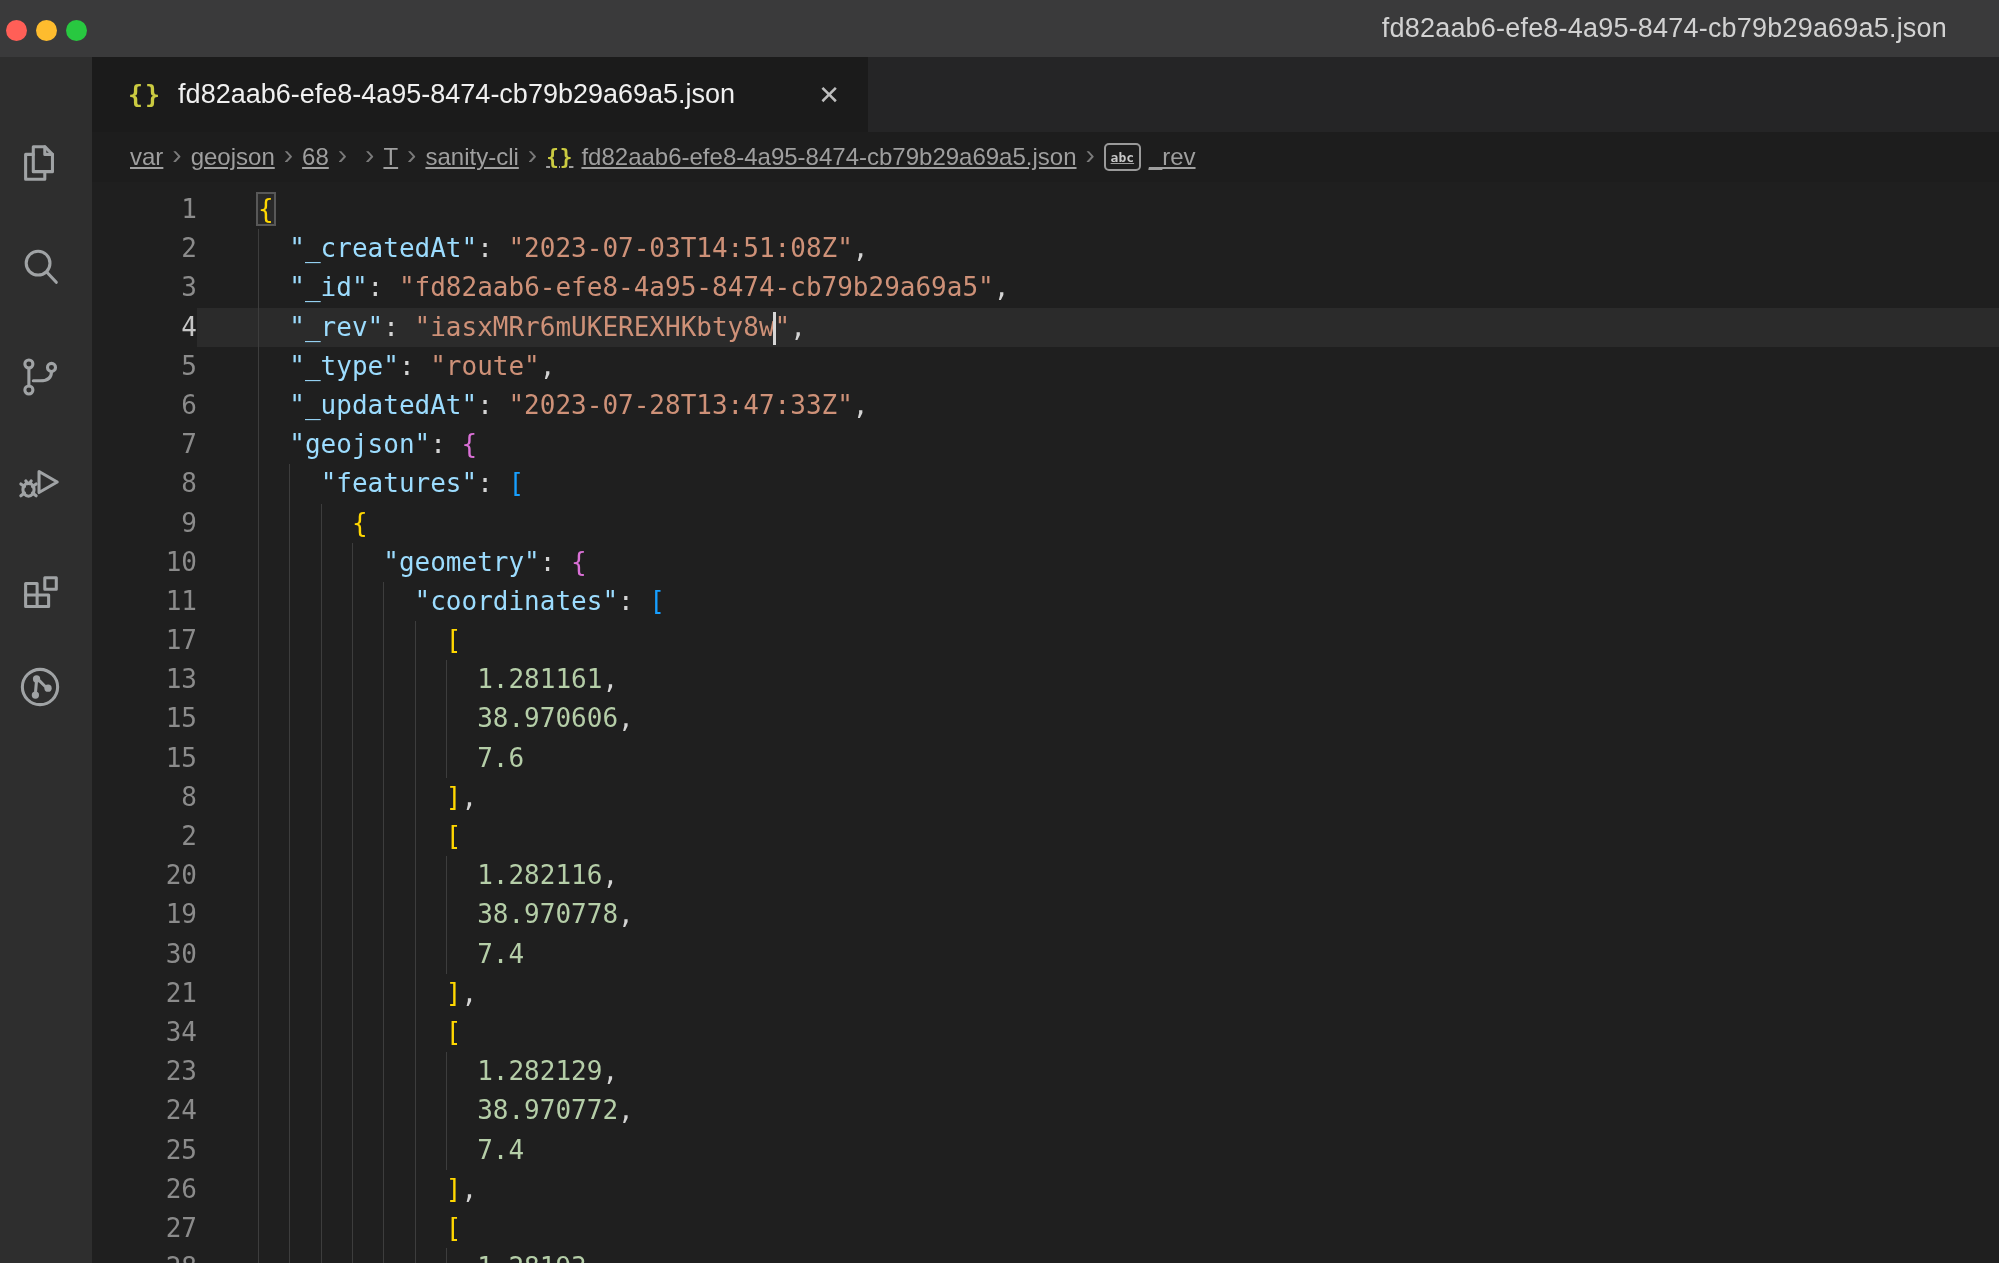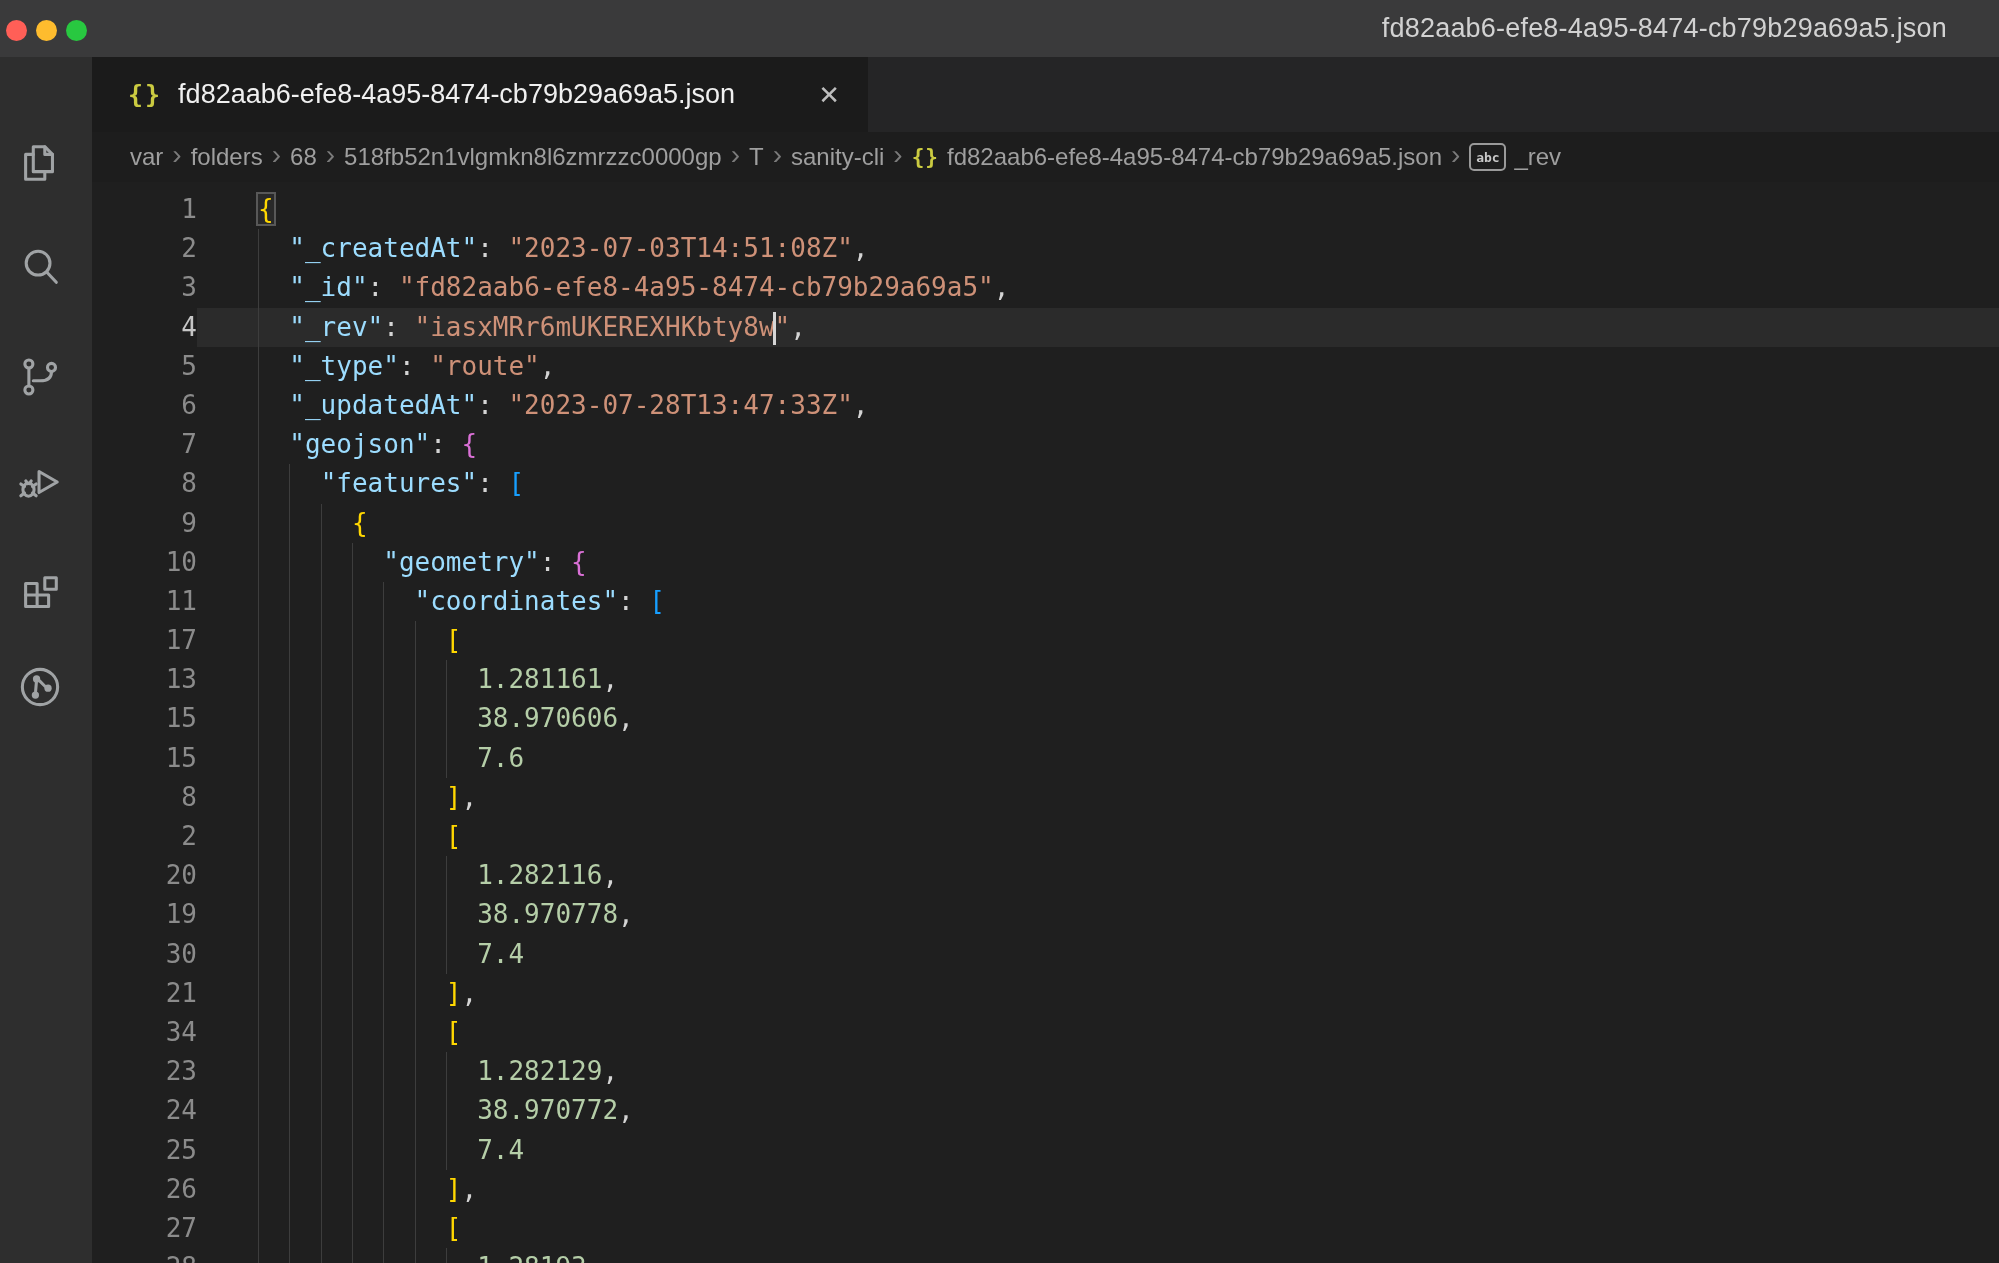--- a/index.html
+++ b/index.html
@@ -36,21 +36,21 @@
   }
   .tab-icon { font-family:"DejaVu Sans Mono", monospace; font-weight:bold; font-size:25px; letter-spacing:2px; }
   .tab-label { flex:1; color:#f0f0f0; font-size:27px; white-space:nowrap; overflow:hidden; }
   .tab-close { color:#bdbdbd; font-size:26px; line-height:1; cursor:pointer; }
 
   
   .breadcrumbs {
     height:50px; flex:0 0 50px; background:#1d1d1d; display:flex; align-items:center;
     padding-left:38px; font-size:24px; color:#9f9f9f; white-space:nowrap;
   }
-  .bc-item { display:inline-flex; align-items:center; gap:8px; }
+  .bc-item { display:inline-flex; align-items:center; gap:8px;text-decoration:underline; }
   .bc-sep { color:#7b7b7b; font-size:28px; margin:0 9px; transform:translateY(-2px); }
   .bc-json-icon { font-family:"DejaVu Sans Mono", monospace; font-weight:bold; font-size:21px; letter-spacing:1px; }
   .bc-abc-icon {
     display:inline-flex; align-items:center; justify-content:center;
     width:37px; height:28px; border:2px solid #9a9a9a; border-radius:5px;
     font-family:"DejaVu Sans Mono", monospace; font-size:13px; font-weight:bold; color:#c8c8c8;
   }
 
   
   .codearea {
@@ -148,30 +148,27 @@
           <span class="tab-close">✕</span>
         </div>
       </div>
 
       <div class="breadcrumbs">
           <span class="bc-item">
             <span>var</span>
           </span>
           <span class="bc-sep">›</span>
           <span class="bc-item">
-            <span>folders</span>
+            <span>geojson</span>
           </span>
           <span class="bc-sep">›</span>
           <span class="bc-item">
             <span>68</span>
           </span>
           <span class="bc-sep">›</span>
-          <span class="bc-item">
-            <span>518fb52n1vlgmkn8l6zmrzzc0000gp</span>
-          </span>
           <span class="bc-sep">›</span>
           <span class="bc-item">
             <span>T</span>
           </span>
           <span class="bc-sep">›</span>
           <span class="bc-item">
             <span>sanity-cli</span>
           </span>
           <span class="bc-sep">›</span>
           <span class="bc-item">

